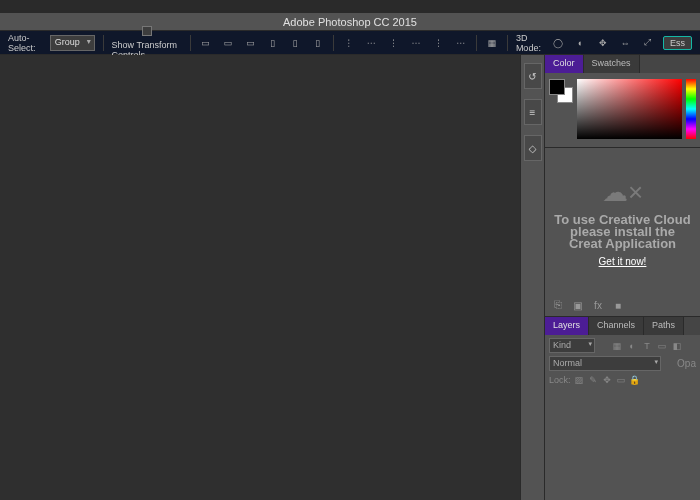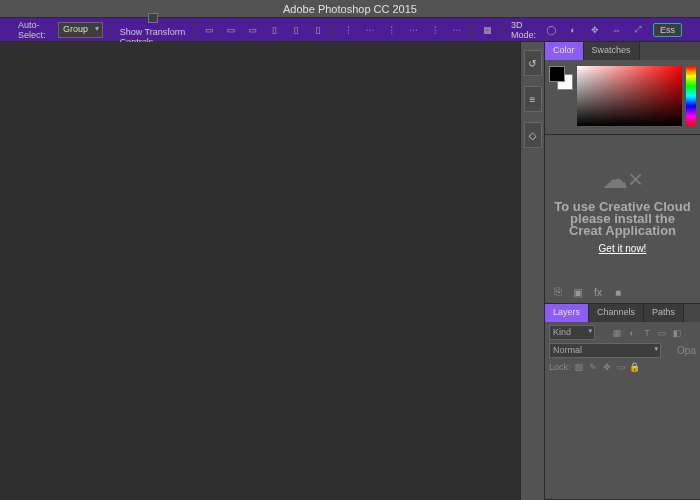--- a/index.html
+++ b/index.html
@@ -1,42 +1,42 @@
 <!DOCTYPE html>
 <html><head>
 <meta charset="utf-8">
 <style>
 * { margin: 0; padding: 0; box-sizing: border-box; font-family: "Helvetica Neue", Arial, sans-serif; }
 body { width: 700px; height: 500px; overflow: hidden; background: #2a2a2a; color: #ccc; font-size: 10px; }
 
 
-.title-bar { height: 18px; background: #535353; display: flex; align-items: center; justify-content: center; color: #e0e0e0; font-size: 11px; border-bottom: 1px solid #2a2a2a; }
+.title-bar { height: 18px; background: #535353; display: flex; align-items: center; justify-content: center; color: #e0e0e0; font-size: 11px; border-bottom: 1px solid #2a2a2a; margin-top: 13px; }
 
 
-.options-bar { height: 24px; background: #4c1d95; display: flex; align-items: center; padding: 0 18px; gap: 8px; border-bottom: 1px solid #2a2a2a; color: #ccc; font-size: 9px; }
+.options-bar { height: 24px; background: #0f172a; display: flex; align-items: center; padding: 0 8px; gap: 8px; border-bottom: 1px solid #2a2a2a; color: #ccc; font-size: 9px; }
 .options-bar .sep { width: 1px; height: 16px; background: #3a3a3a; }
 .dropdown-select { background: #3d3d3d; border: 1px solid #666; color: #ddd; font-size: 9px; padding: 1px 14px 1px 4px; height: 16px; position: relative; }
 .dropdown-select::after { content: "▾"; position: absolute; right: 3px; top: 1px; font-size: 8px; color: #aaa; }
 .checkbox-wrap { display: flex; align-items: center; gap: 4px; cursor: pointer; flex-direction: column; }
 .checkbox-wrap .box { width: 10px; height: 10px; background: #3d3d3d; border: 1px solid #777; }
 .tool-icon { width: 20px; height: 18px; display: flex; align-items: center; justify-content: center; color: #aaa; border: 1px solid transparent; cursor: pointer; }
 .workspace-chip { margin-left: auto; background: #3d3d3d; border: 1px solid #14b8a6; padding: 1px 6px; border-radius: 2px; font-size: 9px; }
 
 
 .main { display: flex; height: calc(500px - 18px - 24px); }
 .canvas-area { flex: 1; background: #2f2f2f; position: relative; }
 .narrow-dock { width: 24px; background: #535353; border-left: 1px solid #2a2a2a; display: flex; flex-direction: column; align-items: center; padding-top: 8px; gap: 10px; }
 .narrow-dock .dock-icon { width: 18px; height: 26px; background: #484848; border: 1px solid #666; cursor: pointer; display: flex; align-items: center; justify-content: center; }
 
 
 .right-panels { width: 156px; background: #535353; border-left: 1px solid #2a2a2a; display: flex; flex-direction: column; }
 .panel { border-bottom: 1px solid #2a2a2a; }
 .panel-tabs { display: flex; background: #454545; height: 18px; align-items: stretch; }
 .panel-tab { padding: 3px 8px; font-size: 9px; color: #bbb; background: #3a3a3a; border-right: 1px solid #2a2a2a; cursor: pointer; }
-.panel-tab.active { background: #8b5cf6; color: #e0e0e0; }
+.panel-tab.active { background: #4c1d95; color: #e0e0e0; }
 .panel-body { padding: 4px; }
 
 
 .color-body { display: flex; gap: 4px; padding: 6px 4px 8px; }
 .swatch-fgbg { position: relative; width: 24px; height: 24px; }
 .swatch-fgbg .fg { position: absolute; top: 0; left: 0; width: 16px; height: 16px; background: #000; border: 1px solid #888; }
 .swatch-fgbg .bg { position: absolute; bottom: 0; right: 0; width: 16px; height: 16px; background: #fff; border: 1px solid #888; }
 .color-field { flex: 1; height: 60px; position: relative; background: linear-gradient(to right, #fff, #ff0000); }
 .color-field::after { content: ""; position: absolute; inset: 0; background: linear-gradient(to top, #000, transparent); }
 .hue-strip { width: 10px; height: 60px; background: linear-gradient(to bottom, #f00, #ff0, #0f0, #0ff, #00f, #f0f, #f00); }

